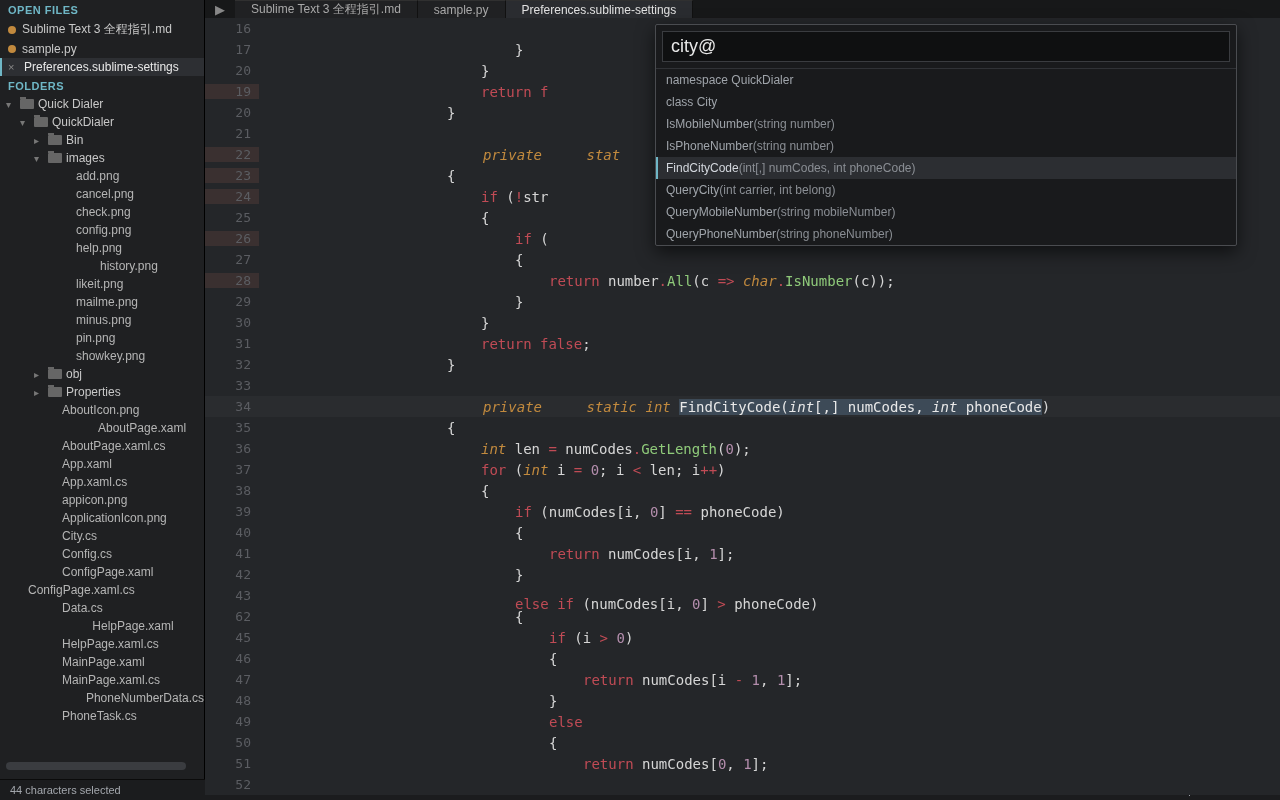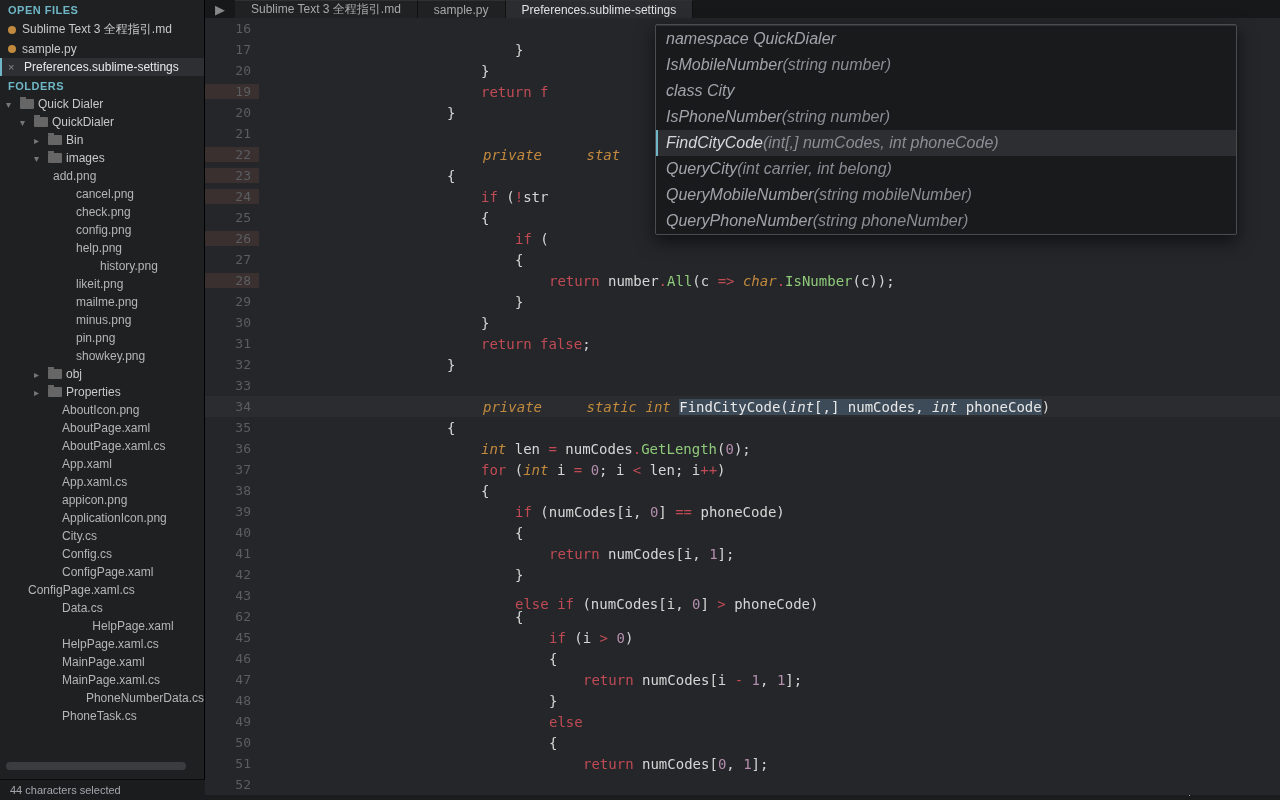--- a/index.html
+++ b/index.html
@@ -86,21 +86,21 @@
     background:#191a1c; border:1px solid #4a4c50; border-radius:2px;
     box-shadow: 0 6px 18px rgba(0,0,0,0.6);
     z-index: 10;
   }
   .panel-input {
     margin:6px; padding:4px 8px; background:#0f1011; border:1px solid #3a3c40;
     color:#e8e8e8; font-size:18px; font-family:inherit; width:calc(100% - 12px);
   }
   .panel-list { border-top:1px solid #303236; }
   .panel-item {
-    padding:4px 10px; font-size:16px; color:#9fa4aa;font-style:italic;
+    padding:4px 10px; font-size:12px; color:#9fa4aa;
   }
   .panel-item.sel-item { background:#2c2e32; color:#d3d7dd; border-left:2px solid #6fb7c6; padding-left:8px; }
   .sig { color:#8a8e94; }
 
   
   .status {
     height:22px; background:#1b1c1e; border-top:1px solid #0b0b0b;
     display:flex; align-items:center; justify-content:space-between;
     padding: 0 10px; font-size:11px; color:#a3a7ad;
   }
@@ -144,21 +144,21 @@
             <div class="folder-row" style="padding-left: 34px;">
               <span class="disclosure">▸</span>
               <span class="folder-icon"></span>
               <span>Bin</span>
             </div>
             <div class="folder-row" style="padding-left: 34px;">
               <span class="disclosure">▾</span>
               <span class="folder-icon"></span>
               <span>images</span>
             </div>
-            <div class="file-item" style="padding-left: 37px; margin-left: 16px;">add.png</div>
+            <div class="file-item" style="padding-left: 76px;">add.png</div>
             <div class="file-item" style="padding-left: 76px;">cancel.png</div>
             <div class="file-item" style="padding-left: 76px;">check.png</div>
             <div class="file-item" style="padding-left: 76px;">config.png</div>
             <div class="file-item" style="padding-left: 76px;">help.png</div>
             <div class="file-item" style="padding-left: 76px; margin-left: 24px;">history.png</div>
             <div class="file-item" style="padding-left: 76px;">likeit.png</div>
             <div class="file-item" style="padding-left: 76px;">mailme.png</div>
             <div class="file-item" style="padding-left: 76px;">minus.png</div>
             <div class="file-item" style="padding-left: 76px;">pin.png</div>
             <div class="file-item" style="padding-left: 76px;">showkey.png</div>
@@ -166,21 +166,21 @@
               <span class="disclosure">▸</span>
               <span class="folder-icon"></span>
               <span>obj</span>
             </div>
             <div class="folder-row" style="padding-left: 34px;">
               <span class="disclosure">▸</span>
               <span class="folder-icon"></span>
               <span>Properties</span>
             </div>
             <div class="file-item" style="padding-left: 62px;">AboutIcon.png</div>
-            <div class="file-item" style="padding-left: 62px;">AboutPage.xaml</div>
+            <div class="file-item" style="padding-left: 62px; margin-left: 36px;">AboutPage.xaml</div>
             <div class="file-item" style="padding-left: 62px;">AboutPage.xaml.cs</div>
             <div class="file-item" style="padding-left: 62px;">App.xaml</div>
             <div class="file-item" style="padding-left: 62px;">App.xaml.cs</div>
             <div class="file-item" style="padding-left: 62px;">appicon.png</div>
             <div class="file-item" style="padding-left: 62px;">ApplicationIcon.png</div>
             <div class="file-item" style="padding-left: 62px;">City.cs</div>
             <div class="file-item" style="padding-left: 62px;">Config.cs</div>
             <div class="file-item" style="padding-left: 62px;">ConfigPage.xaml</div>
             <div class="file-item" style="padding-left: 28px;">ConfigPage.xaml.cs</div>
             <div class="file-item" style="padding-left: 62px;">Data.cs</div>
@@ -239,24 +239,25 @@
             <div class="line"><span class="lnm">46</span><span class="lgut"></span><span class="code" style="padding-left: 272px;"><span>{</span></span></div>
             <div class="line"><span class="lnm">47</span><span class="lgut"></span><span class="code" style="padding-left: 306px;"><span class="k">return</span><span> numCodes[i </span><span class="op">-</span><span> </span><span class="num">1</span><span>, </span><span class="num">1</span><span>];</span></span></div>
             <div class="line"><span class="lnm">48</span><span class="lgut"></span><span class="code" style="padding-left: 272px;"><span>}</span></span></div>
             <div class="line"><span class="lnm">49</span><span class="lgut"></span><span class="code" style="padding-left: 272px;"><span class="k">else</span></span></div>
             <div class="line"><span class="lnm">50</span><span class="lgut"></span><span class="code" style="padding-left: 272px;"><span>{</span></span></div>
             <div class="line"><span class="lnm">51</span><span class="lgut"></span><span class="code" style="padding-left: 306px;"><span class="k">return</span><span> numCodes[</span><span class="num">0</span><span>, </span><span class="num">1</span><span>];</span></span></div>
             <div class="line"><span class="lnm">52</span><span class="lgut"></span><span class="code" style="padding-left: 272px;"></span></div>
           </div>
 
         <div class="panel">
+          <input class="panel-input" value="city@" style="">
           <div class="panel-list" id="goto-items">
               <div class="panel-item"><span>namespace QuickDialer</span></div>
+              <div class="panel-item"><span>class City</span></div>
               <div class="panel-item"><span>IsMobileNumber</span><span class="sig">(string number)</span></div>
-              <div class="panel-item"><span>class City</span></div>
               <div class="panel-item"><span>IsPhoneNumber</span><span class="sig">(string number)</span></div>
               <div class="panel-item sel-item"><span>FindCityCode</span><span class="sig">(int[,] numCodes, int phoneCode)</span></div>
               <div class="panel-item"><span>QueryCity</span><span class="sig">(int carrier, int belong)</span></div>
               <div class="panel-item"><span>QueryMobileNumber</span><span class="sig">(string mobileNumber)</span></div>
               <div class="panel-item"><span>QueryPhoneNumber</span><span class="sig">(string phoneNumber)</span></div>
             </div>
         </div>
       </div>
     </div>
   </div>

